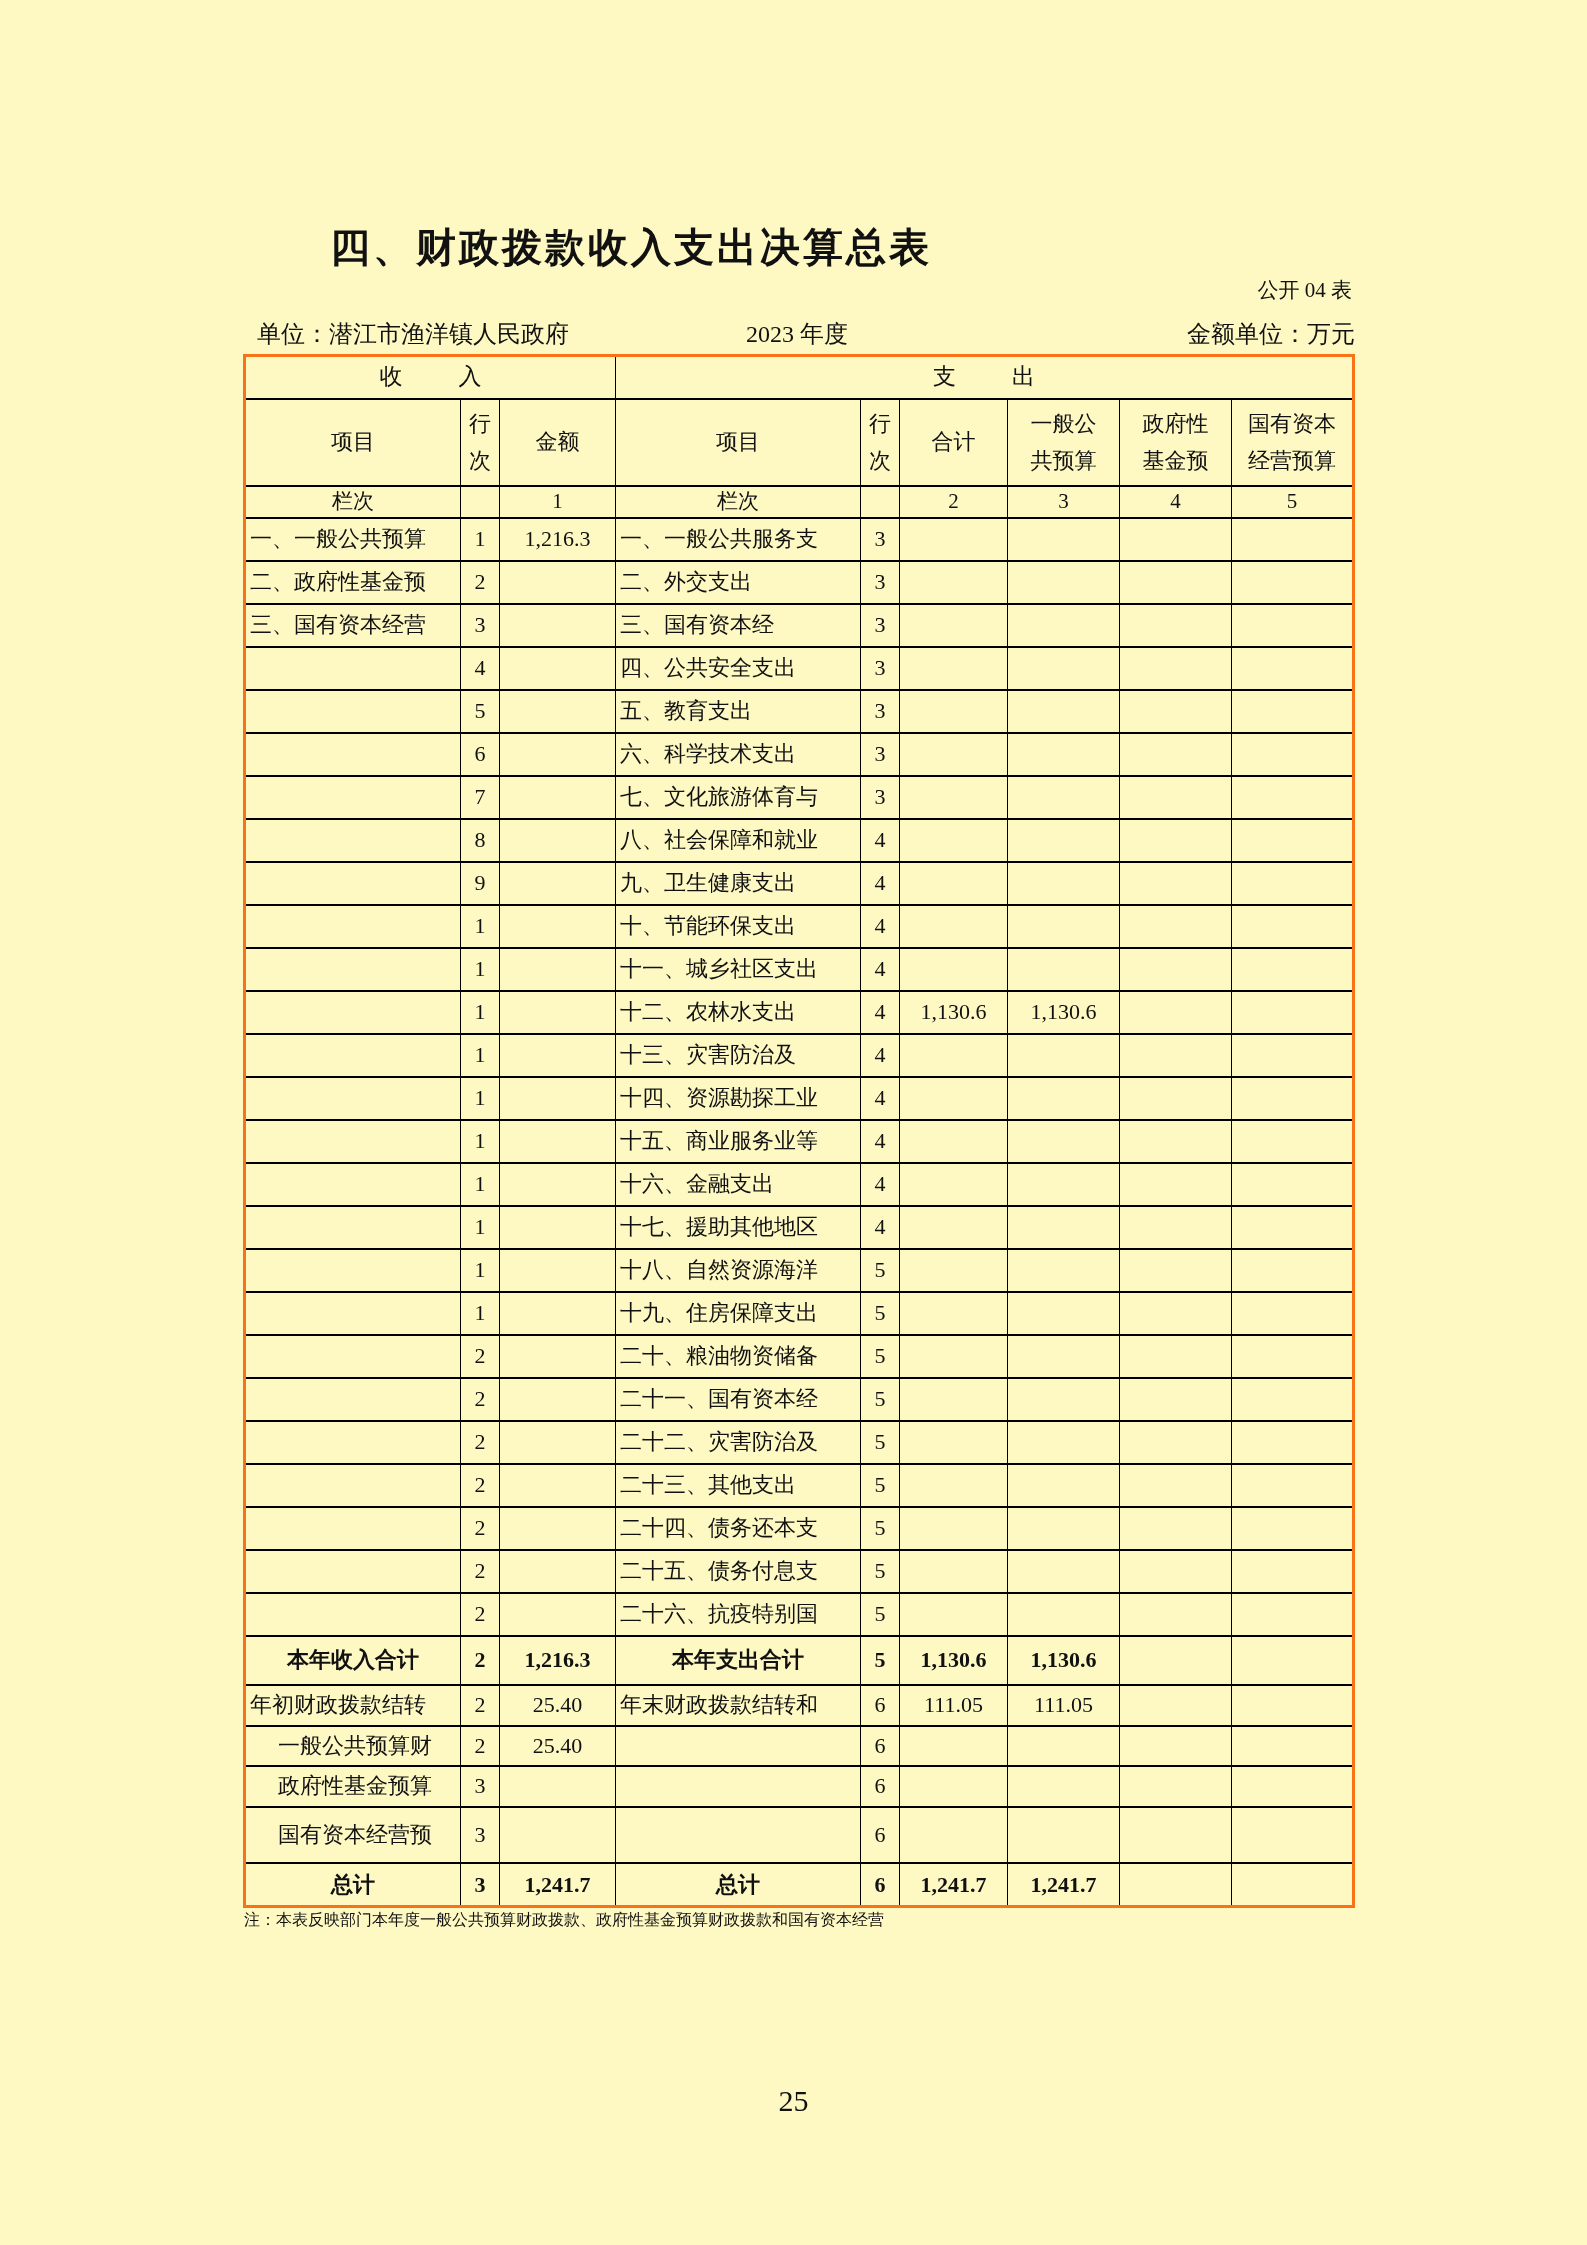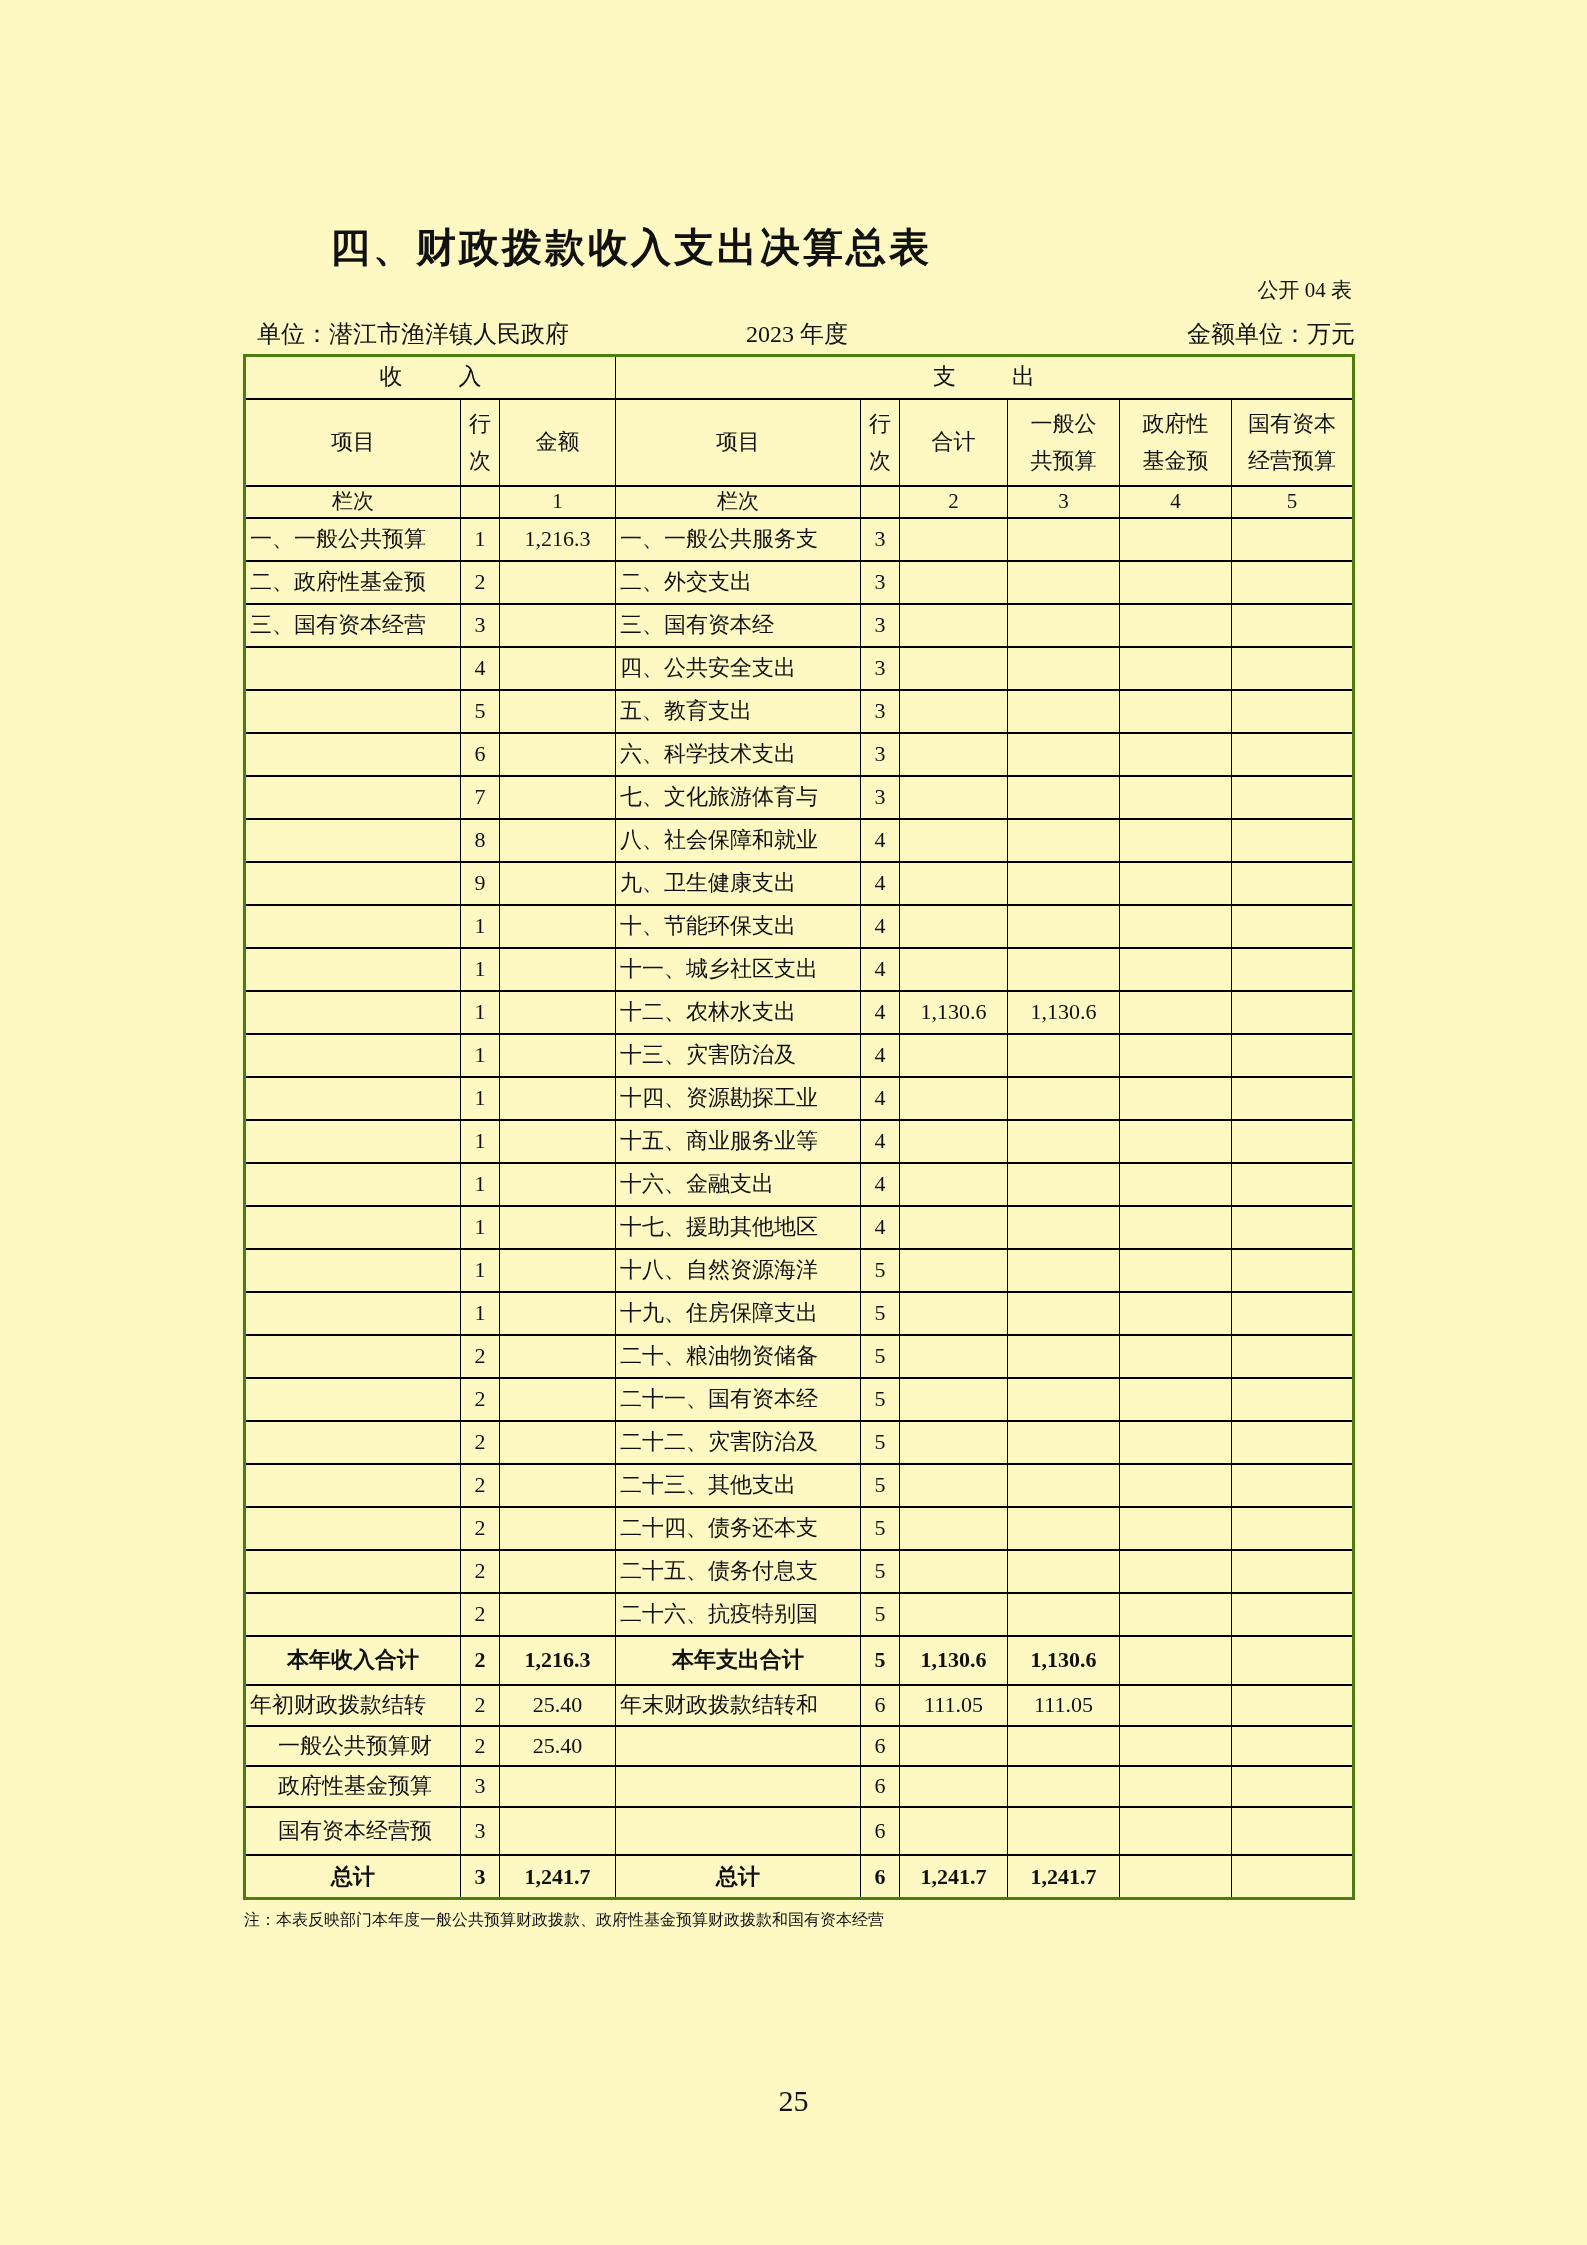--- a/index.html
+++ b/index.html
@@ -36,34 +36,34 @@
   }
   table.fiscal td,table.fiscal th{
     border:1.5px solid #000;
     border-top:2.5px solid #000;
     border-bottom:2.5px solid #000;
     vertical-align:middle;
     padding:0 4px;
     overflow:hidden;
     font-weight:normal;
   }
-  table.fiscal{border:3px solid #4d7c0f;}
+  table.fiscal{border:3px solid #f97316;}
   tr.sec-row{height:43px;}
   tr.sec-row th{font-size:23px;}
   .sec{letter-spacing:56px;text-indent:56px;text-align:center;white-space:nowrap;}
   tr.head-row{height:87px;}
   tr.head-row th{white-space:pre-line;text-align:center;font-size:22px;line-height:1.7;}
   tr.lanci-row{height:32px;}
   tr.lanci-row td{text-align:center;font-size:21px;line-height:1;}
   tbody.grid tr{height:43px;}
   tbody.grid tr:nth-child(27){height:49px;}
   tbody.grid tr:nth-child(28){height:41px;}
   tbody.grid tr:nth-child(29){height:40px;}
   tbody.grid tr:nth-child(30){height:41px;}
-  tbody.grid tr:nth-child(31){height:48px;}
+  tbody.grid tr:nth-child(31){height:56px;}
   tbody.grid tr:nth-child(32){height:44px;margin-left:8px;}
   td.item{text-align:left;padding-left:6px;white-space:nowrap;}
   td.item.ctr{text-align:center;padding-left:4px;}
   td.item.ind{padding-left:32px;}
   td.num{text-align:center;padding:0 2px;white-space:nowrap;}
   tr.bold td{font-weight:bold;}
 
   .note-line{position:absolute;left:244px;top:1910px;font-size:16px;white-space:nowrap;}
   .page-number{position:absolute;left:0;top:2084px;width:100%;text-align:center;font-size:30px;}
 </style>

